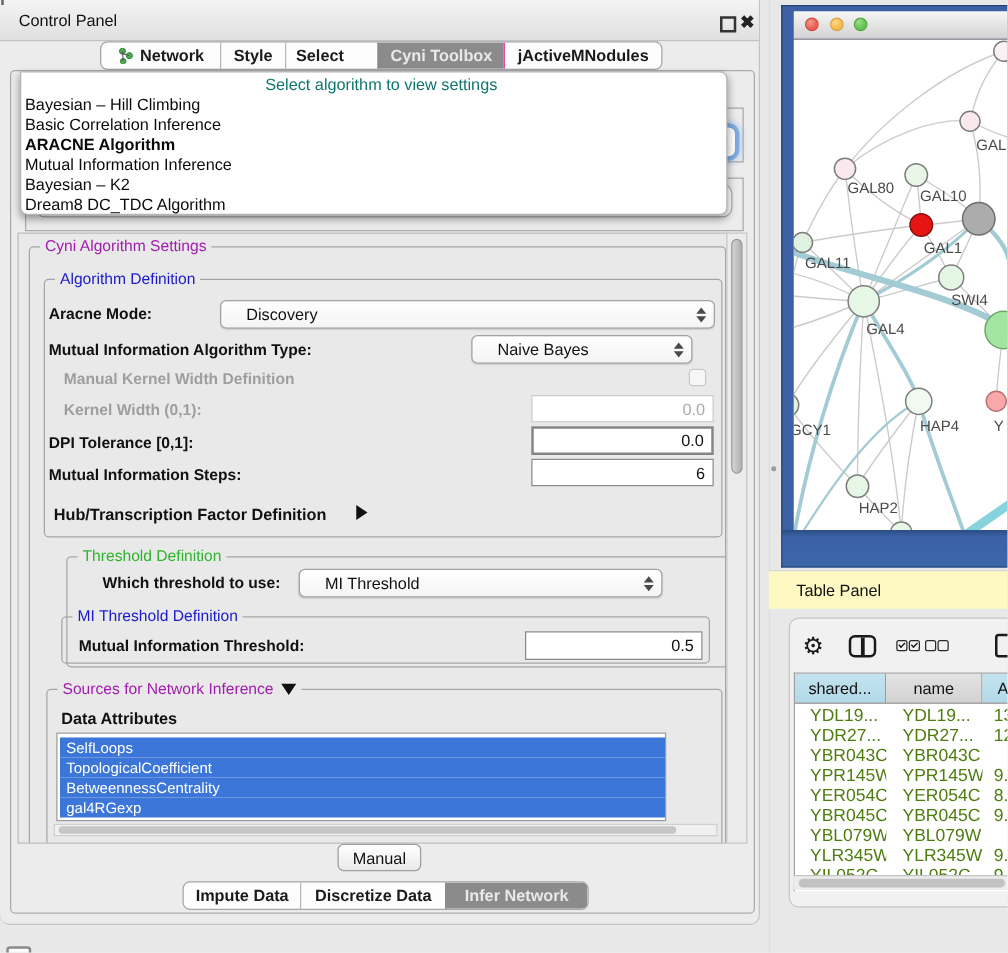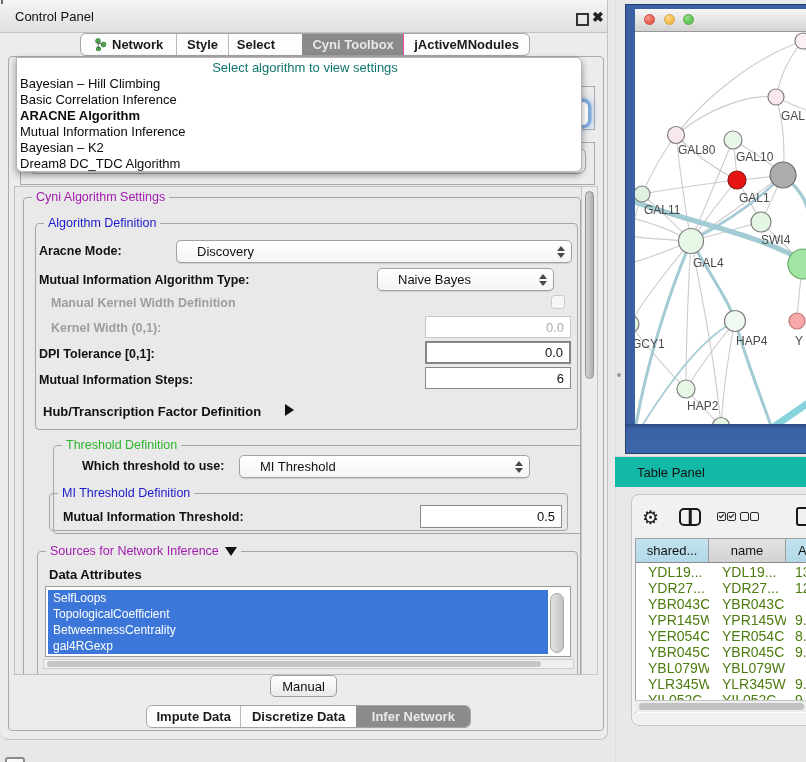--- a/index.html
+++ b/index.html
@@ -131,21 +131,21 @@
   #net-titlebar{left:635px;top:9px;width:171px;height:23px;
       background:linear-gradient(#f7f7f7,#d2d2d2);border-bottom:1px solid #999;
       box-sizing:border-box;}
   .tlight{position:absolute;top:5px;width:11px;height:11px;border-radius:50%;
       box-sizing:border-box;}
   #net-canvas{left:635px;top:32px;width:171px;height:392px;background:#fff;overflow:hidden;}
   #net-bottom{left:626px;top:424px;width:180px;height:29px;
       background:linear-gradient(#2c4c84 0%,#3a61a5 18%,#3e66aa 100%);}
 
   
-  #tp-titlebar{left:615px;top:456px;width:191px;height:30px;background:#14b8a6;
+  #tp-titlebar{left:615px;top:456px;width:191px;height:30px;background:#fef9c3;
       border-top:1px solid #d6d6d6;}
   #tp-title{left:22px;top:0;height:30px;line-height:31px;font-size:13px;color:#111;}
   #tp-box{left:631px;top:494px;width:183px;height:232px;background:#f1f1f1;
       border:1px solid #c6c6c6;border-radius:8px;box-sizing:border-box;}
   #tp-toolbar{left:631px;top:503px;width:175px;height:30px;}
   #gear-icon{left:11px;top:2px;font-size:19px;color:#1a1a1a;line-height:26px;}
   #split-icon{left:48px;top:5px;width:22px;height:18px;border:2.5px solid #1a1a1a;
       border-radius:5px;box-sizing:border-box;}
   #split-icon:before{content:"";position:absolute;left:50%;top:0;width:2.5px;
       height:100%;background:#1a1a1a;transform:translateX(-50%);}
@@ -277,21 +277,21 @@
   <div class="abs tfield" style="left:405px;top:318px;width:142px;height:23px;">0.5</div>
 
   <div class="abs groupbox" style="left:22px;top:364px;width:541px;height:320px;">
     <span class="grouptitle" style="display:flex;align-items:center;">
         <span>Sources for Network Inference</span>
         <span class="tri-down" style="margin-left:6px;"></span>
       </span>
   </div>
   <div class="abs lbl" style="left:34px;top:380px;font-size:13px;">Data Attributes</div>
 
-  <div class="abs" id="attr-list" style="left:30px;top:399px;width:526px;height:71px;">
+  <div class="abs" id="attr-list" style="left:30px;top:399px;width:488px;height:71px;">
     <div id="attr-vscroll"></div>
   <div class="attr-item" style="top: 3px;">SelfLoops</div>
       <div class="attr-item" style="top: 19px;">TopologicalCoefficient</div>
       <div class="attr-item" style="top: 35px;">BetweennessCentrality</div>
       <div class="attr-item" style="top: 51px;">gal4RGexp</div>
     </div>
   <div class="abs" id="attr-hscroll" style="left:28px;top:472px;width:531px;height:10px;">
     <div id="attr-hscroll-thumb"></div>
   </div>
 </div>

